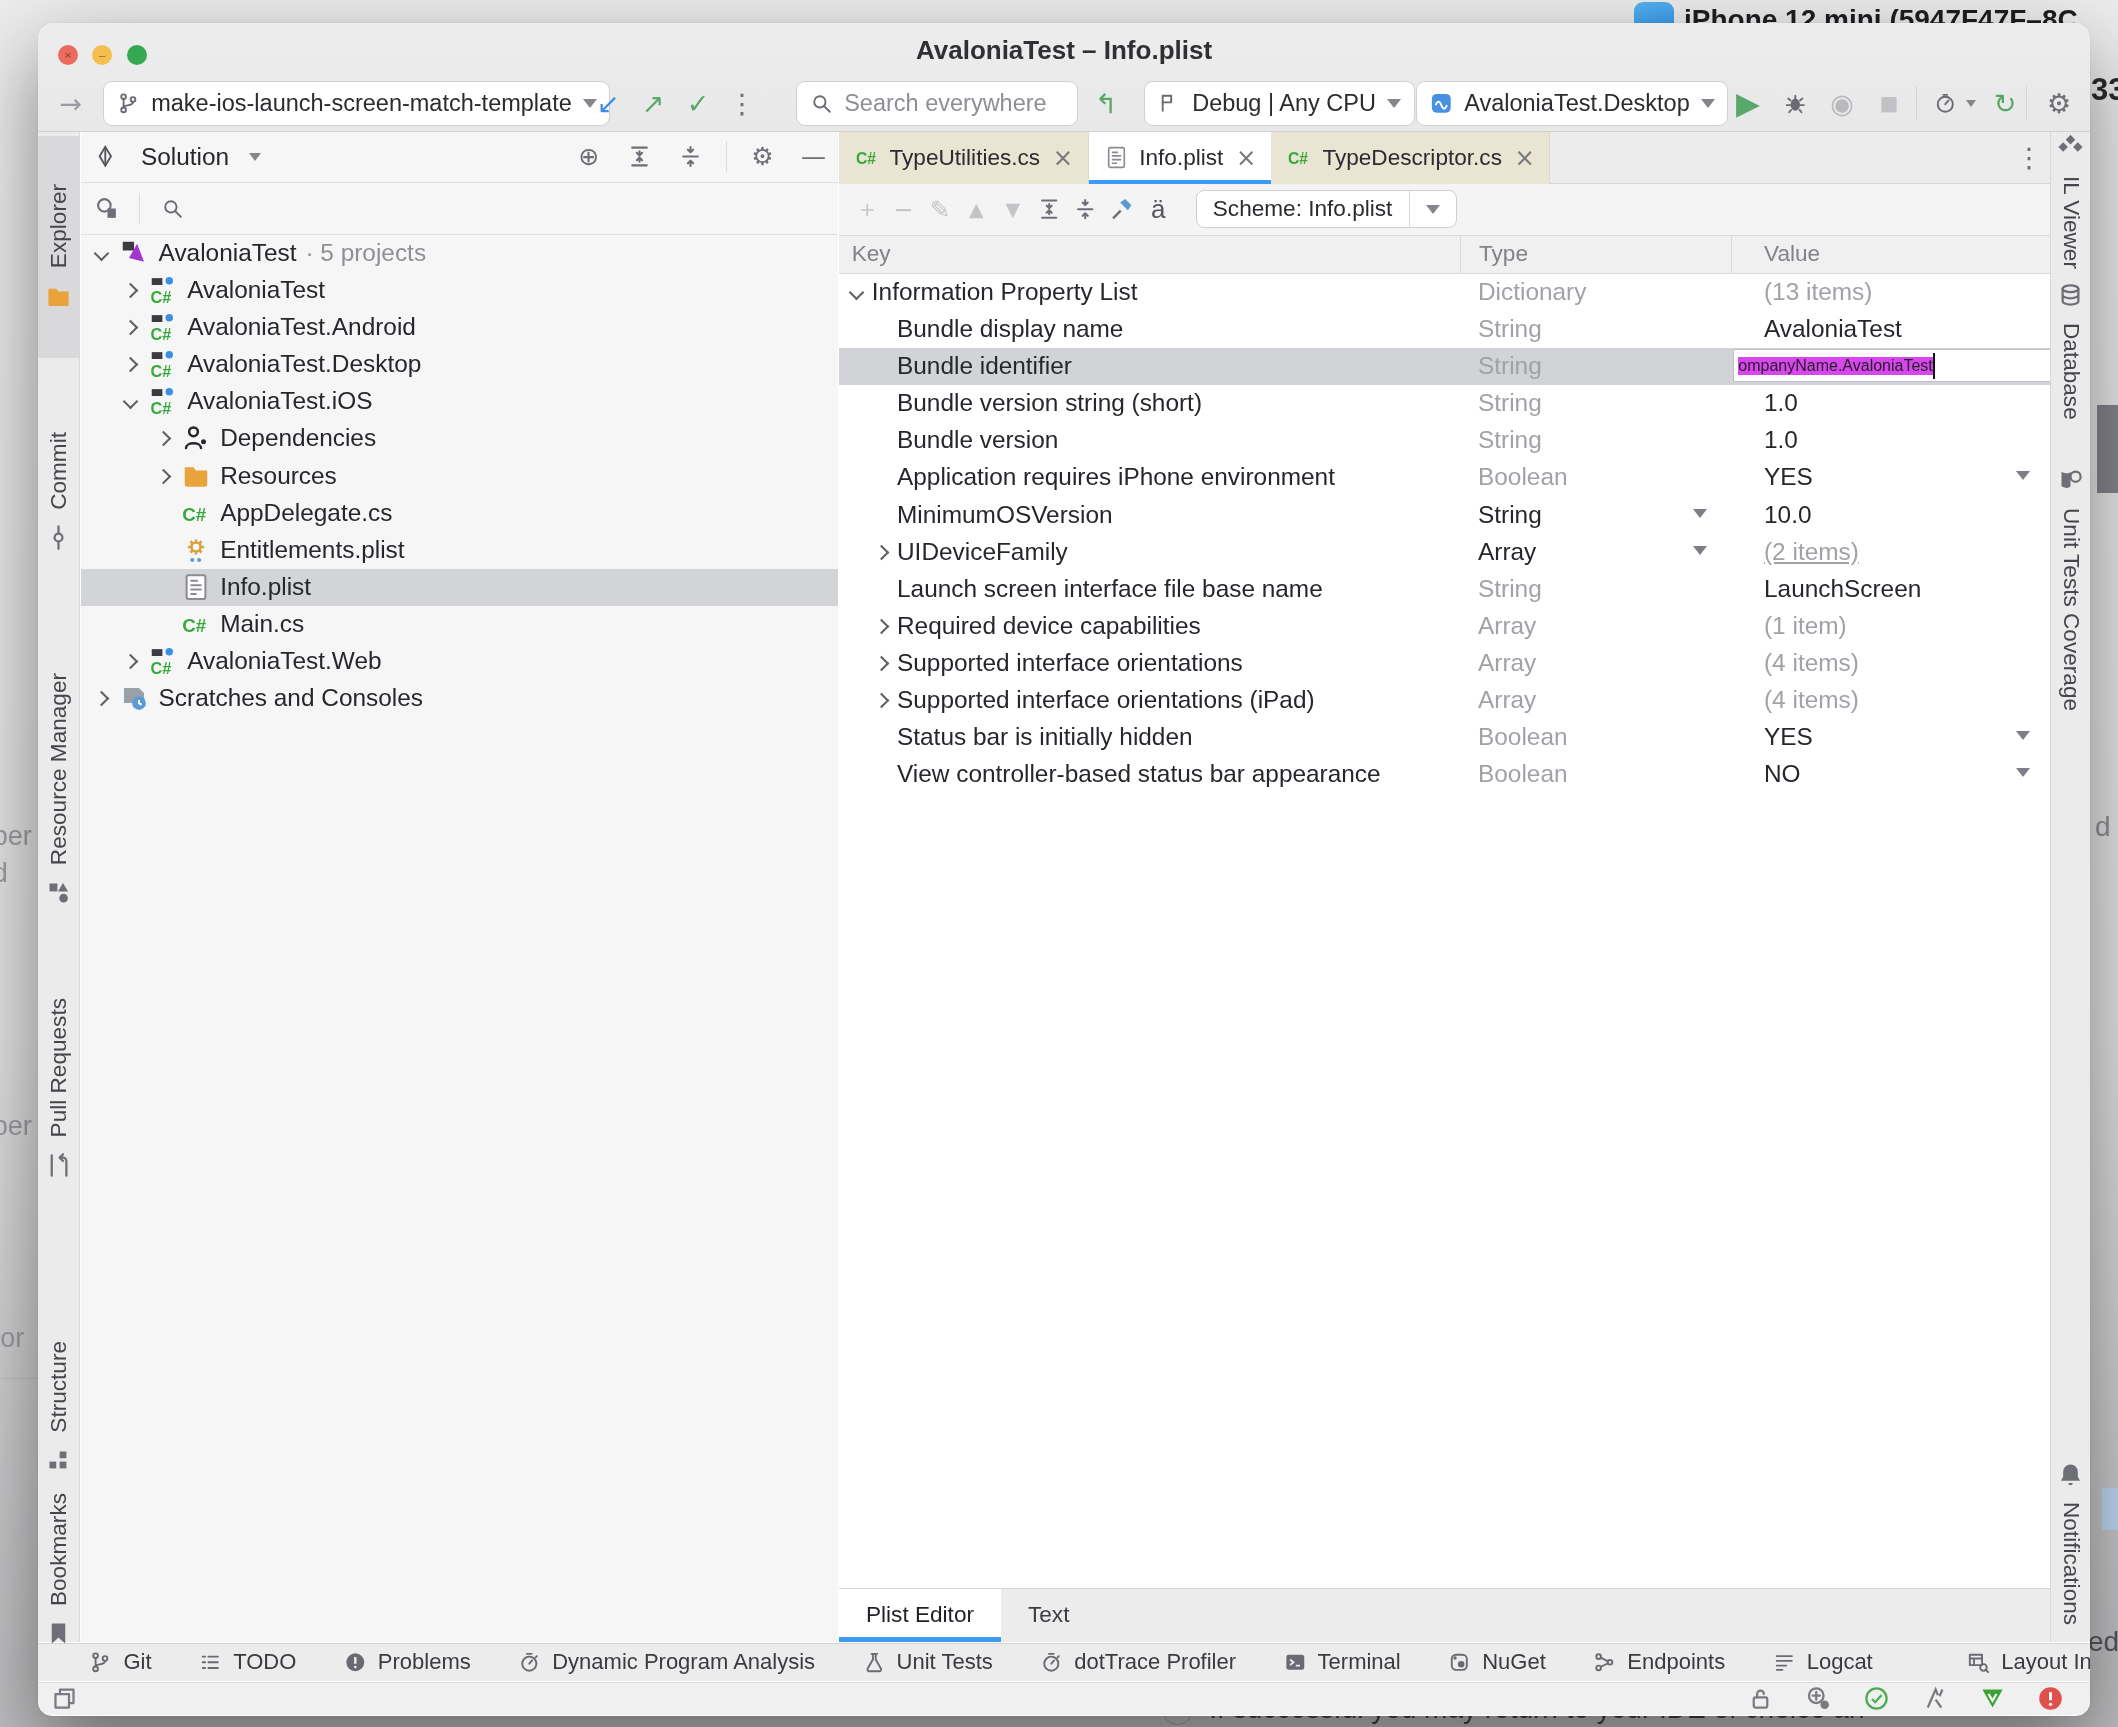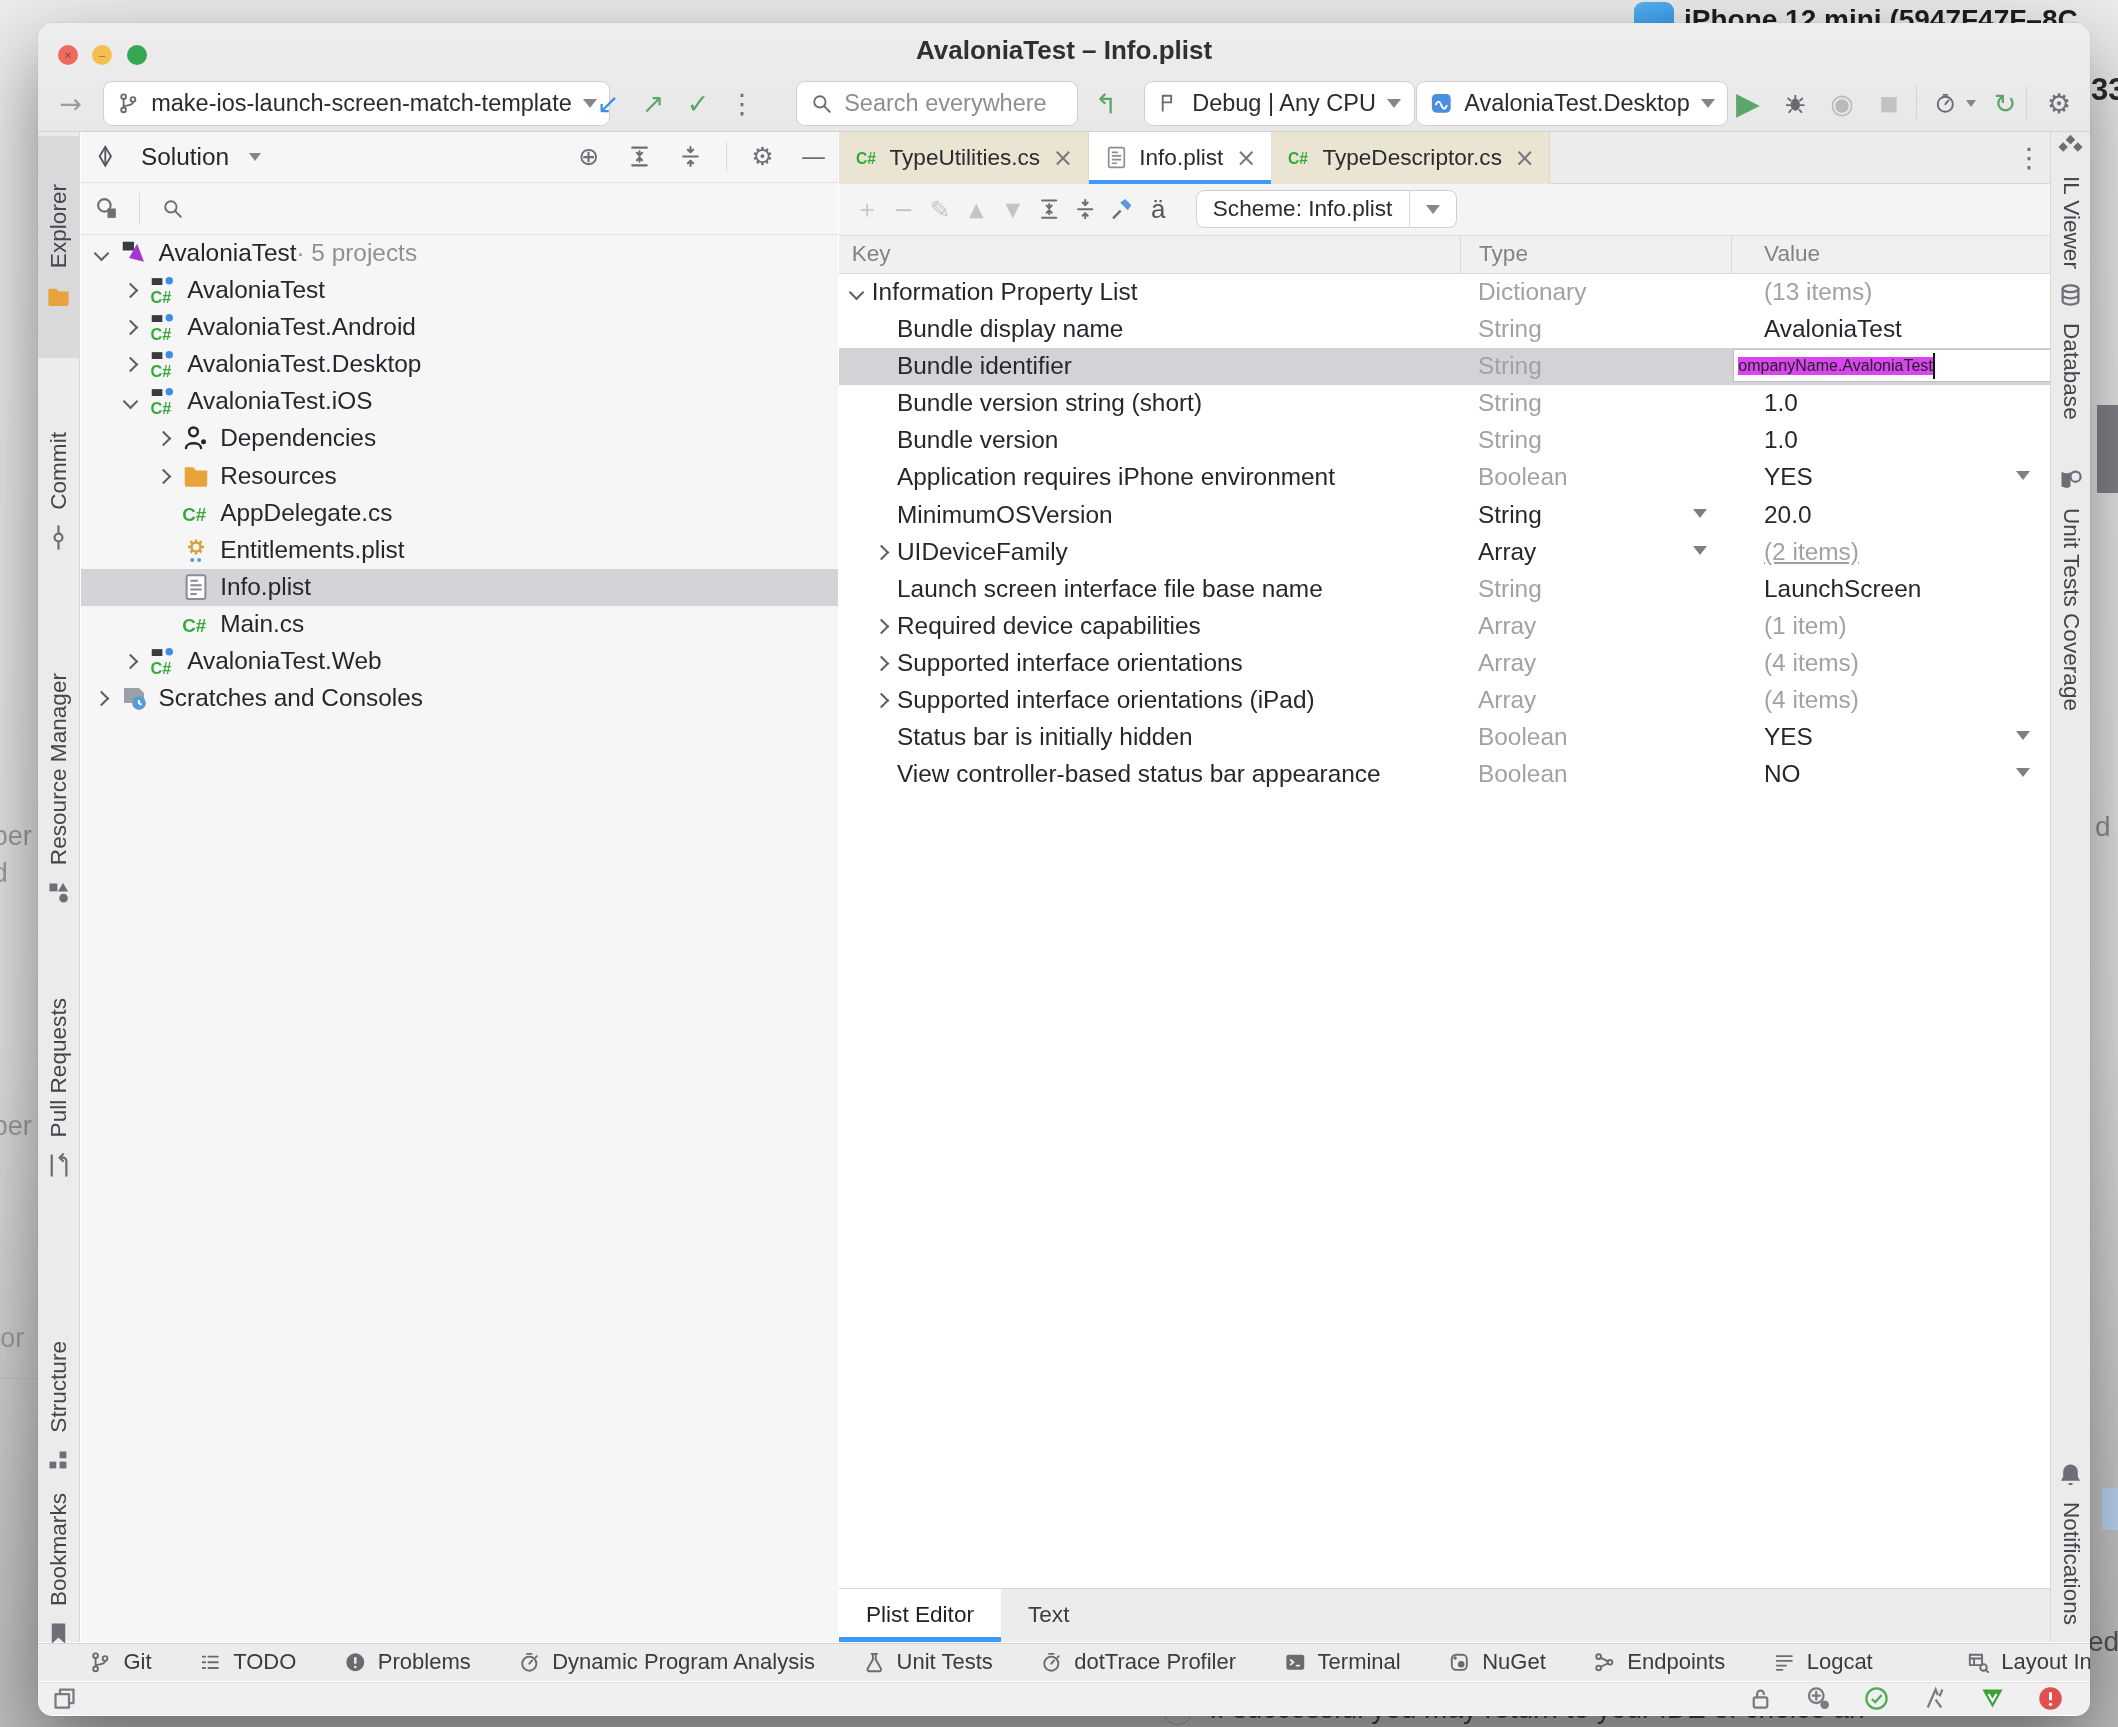--- a/index.html
+++ b/index.html
@@ -81,21 +81,21 @@
     font-size:24.4px; color:#26272C; cursor:default; white-space:nowrap; }
   .titem.sel { background:#D3D4D7; }
   .chev { width:11px; height:11px; border-right:2.4px solid #5E5E66; border-bottom:2.4px solid #5E5E66;
     display:inline-block; flex:none; }
   .chev.right { transform:rotate(-45deg); }
   .chev.down { transform:rotate(45deg); }
   .chev.none { visibility:hidden; }
   .chev-box { width:31px; flex:none; display:flex; justify-content:center; }
   .ticon { width:34px; height:33px; flex:none; display:flex; align-items:center; justify-content:center; }
   .ticon svg { width:30px; height:30px; }
-  .tsuffix { color:#8F8F96; }
+  .tsuffix { color:#8F8F96; margin-left:9px; }
 
   
   #editor { position:absolute; left:801px; top:109px; width:1211px; height:1510px; background:#fff; }
   #tabbar { position:absolute; left:0; top:0; width:100%; height:52px; background:#ECECED;
     border-bottom:0.9px solid #D7D7D9; display:flex; }
   .etab { height:52px; display:flex; align-items:center; gap:9px; padding:0 14.5px;
     background:#E9E5D2; font-size:22.6px; color:#2B2B30; position:relative; cursor:default; border-right:0.9px solid #DDD9C7; }
   .etab.active { background:#FFFFFF; border-right-color:#E3E3E5; }
   .etab.active::after { content:""; position:absolute; left:0; right:0; bottom:-0.9px; height:4.5px; background:#3E9AF7; }
   .etab .close { color:#77777E; font-size:24.4px; margin-left:3.6px; }
@@ -715,21 +715,21 @@
             <span class="chev-box" style="margin-left: 27px;">
               <span class="chev none" style="border-color: rgb(94, 94, 102);"></span>
             </span>
             <span>MinimumOSVersion</span>
           </div>
           <div class="pcell c-type">
             <span class="dark" style="margin-left: 18px;">String</span>
             <span class="vdd" style="right: 23.5px;"></span>
           </div>
           <div class="pcell c-val">
-            <span class="dark" style="margin-left: 33px;">20.0</span>
+            <span class="dark" style="margin-left: 33px;">10.0</span>
           </div>
         </div>
         <div class="prow" style="top: 260px;">
           <div class="pcell c-key">
             <span class="chev-box" style="margin-left: 27px;">
               <span class="chev right" style="border-color: rgb(94, 94, 102);"></span>
             </span>
             <span>UIDeviceFamily</span>
           </div>
           <div class="pcell c-type">

